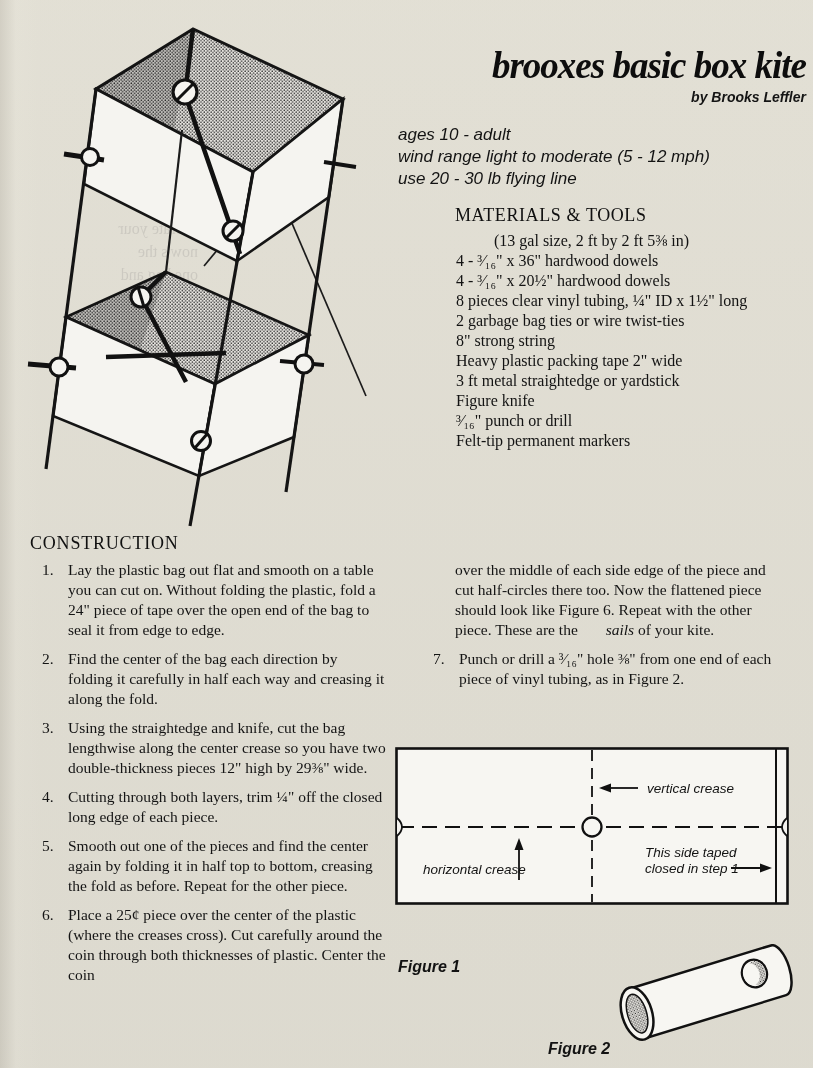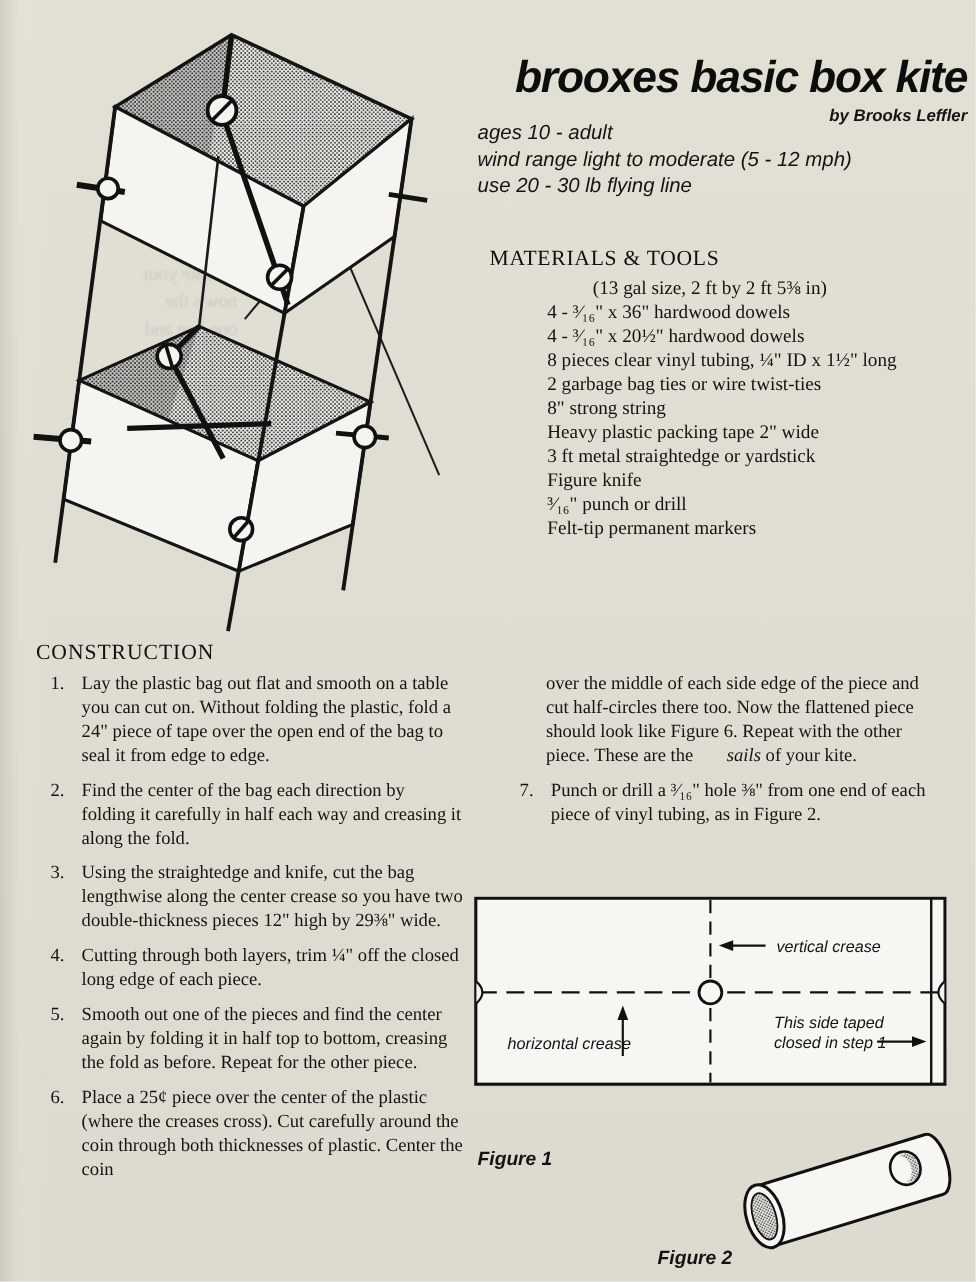--- a/index.html
+++ b/index.html
@@ -9,34 +9,34 @@
     background-image:linear-gradient(90deg, #e3e1dc 0px, #f6f5f1 16px, #f4f3ef 40px),
                      linear-gradient(180deg,#f7f6f2 0%, #f3f2ee 60%, #f1f0ec 100%);
     background-blend-mode:multiply;
     overflow:hidden;
     font-family:"Liberation Serif", serif;
     color:#161616;
   }
   
   .masthead{position:absolute;left:386px;top:44px;width:420px;text-align:right;}
   .title{
-    font-family:Liberation Sans, sans-serif;
+    font-family:Liberation Serif, serif;
     font-style:italic;font-weight:bold;
     font-size:37px;letter-spacing:-1px;white-space:nowrap;
     color:#0d0d0d;
   }
   .byline{
     font-family:"Liberation Sans", sans-serif;
     font-style:italic;font-weight:bold;font-size:14px;margin-top:2px;color:#141414;
   }
-  .info{position:absolute;left:398px;top:100px;width:400px;
+  .info{position:absolute;left:398px;top:124px;width:400px;
     font-family:"Liberation Sans", sans-serif;font-style:italic;
     font-size:17px;line-height:22px;color:#131313;}
   
-  .mat-heading{position:absolute;left:408px;top:205px;font-size:18px;letter-spacing:0.6px;color:#101010;}
+  .mat-heading{position:absolute;left:455px;top:205px;font-size:18px;letter-spacing:0.6px;color:#101010;}
   .materials{position:absolute;left:456px;top:231px;width:350px;font-size:16px;line-height:20px;color:#131313;}
   .materials .mi{white-space:nowrap;}
   .materials .indent{padding-left:38px;}
   
   .con-heading{position:absolute;left:30px;top:533px;font-size:18px;letter-spacing:0.8px;color:#101010;}
   .col-left{position:absolute;left:42px;top:560px;width:352px;}
   .col-right{position:absolute;left:433px;top:560px;width:360px;}
   .step{display:flex;margin-bottom:9px;font-size:15.5px;line-height:20px;color:#141414;}
   .step .num{width:26px;flex:none;}
   .step p{margin:0;width:318px;}

